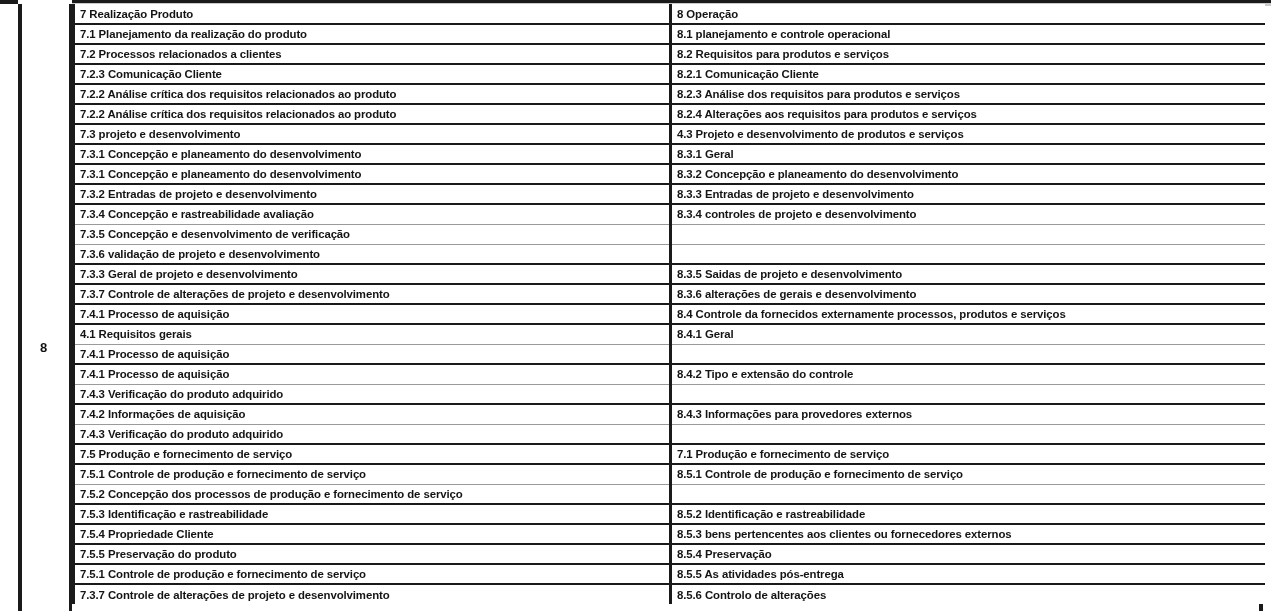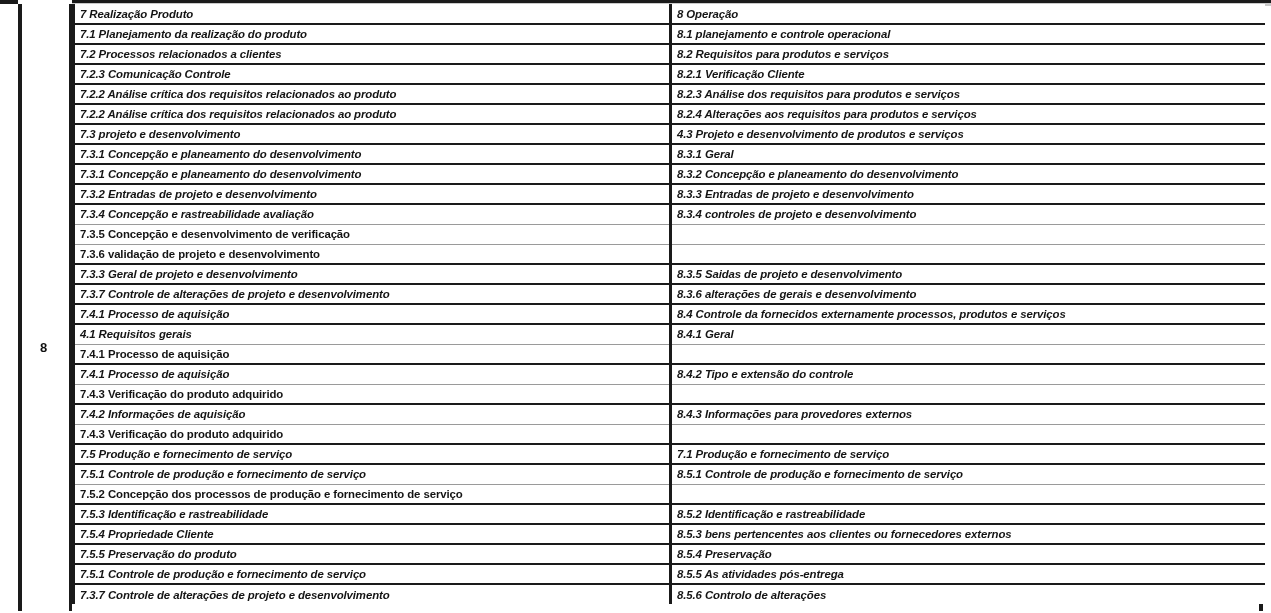--- a/index.html
+++ b/index.html
@@ -109,21 +109,21 @@
     white-space: nowrap;
     overflow: hidden;
     border-left: 3px solid #1a1a1a;
     border-right: 0;
     border-top: 1px solid #9a9a9a;
     border-bottom: 1px solid #9a9a9a;
     box-sizing: border-box;
     background: #ffffff;
   }
   
-  table.grid tr.grp > td { border-top: 2.5px solid #1a1a1a; font-style: italic; }
+  table.grid tr.grp > td { border-top: 2.5px solid #1a1a1a; }
   table.grid tr.grp-end > td { border-bottom: 2.5px solid #1a1a1a; }
   table.grid tr.first > td { border-top: 0; }
   table.grid tr.last > td { border-bottom: 0; }
 
   td.empty { color: transparent; }
 </style>
 </head>
 <body>
 
 <div id="page">
@@ -151,22 +151,22 @@
           </tr>
           <tr class="grp grp-end">
             <td>7.1 Planejamento da realização do produto</td>
             <td>8.1 planejamento e controle operacional</td>
           </tr>
           <tr class="grp grp-end">
             <td>7.2 Processos relacionados a clientes</td>
             <td>8.2 Requisitos para produtos e serviços</td>
           </tr>
           <tr class="grp grp-end">
-            <td>7.2.3 Comunicação Controle</td>
-            <td>8.2.1 Verificação Cliente</td>
+            <td>7.2.3 Comunicação Cliente</td>
+            <td>8.2.1 Comunicação Cliente</td>
           </tr>
           <tr class="grp grp-end">
             <td>7.2.2 Análise crítica dos requisitos relacionados ao produto</td>
             <td>8.2.3 Análise dos requisitos para produtos e serviços</td>
           </tr>
           <tr class="grp grp-end">
             <td>7.2.2 Análise crítica dos requisitos relacionados ao produto</td>
             <td>8.2.4 Alterações aos requisitos para produtos e serviços</td>
           </tr>
           <tr class="grp grp-end">

